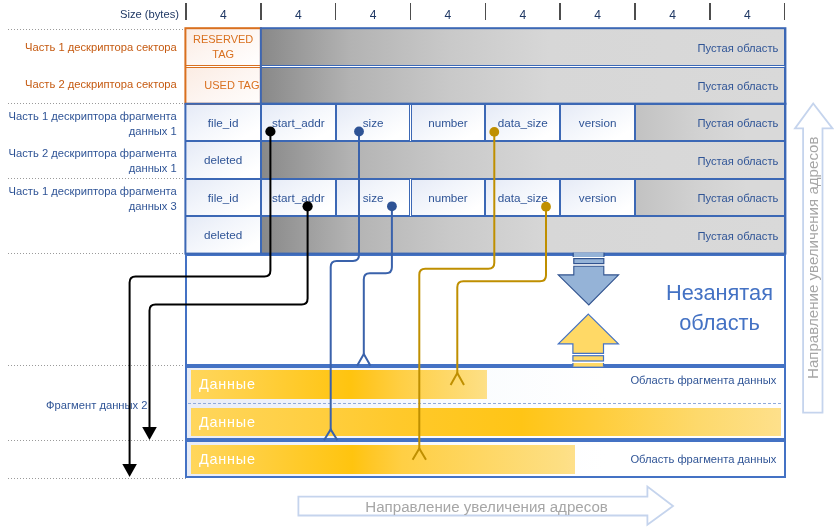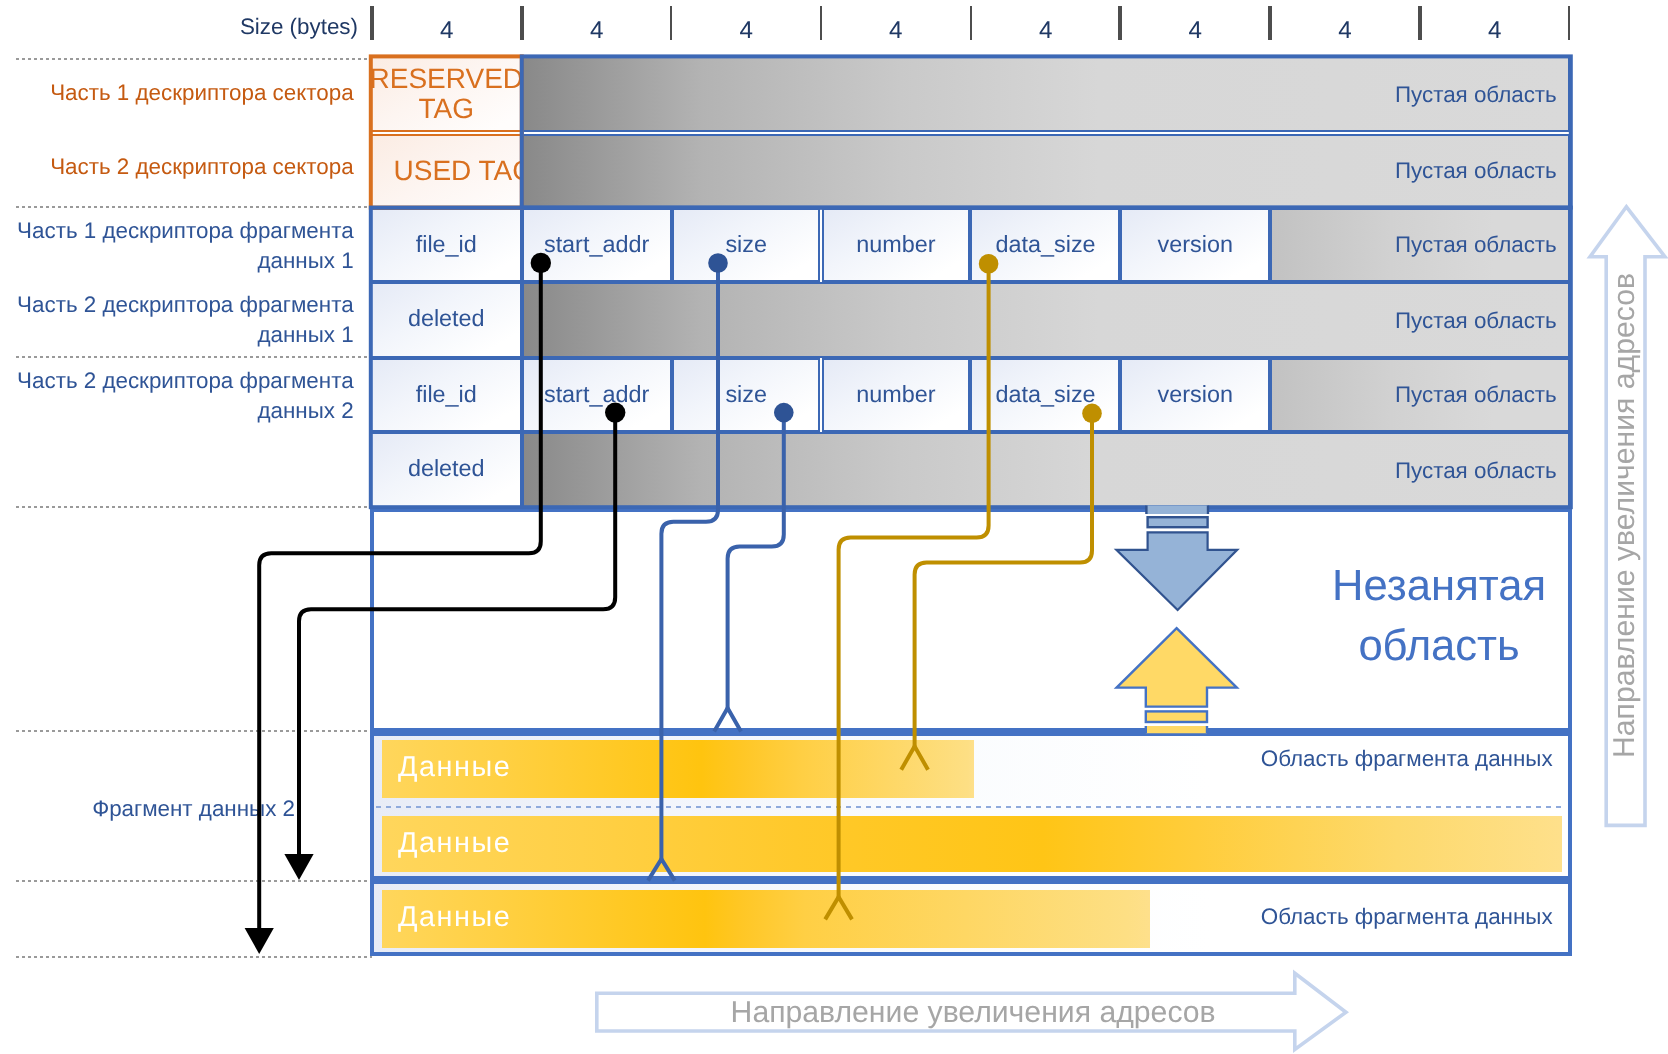--- a/index.html
+++ b/index.html
@@ -18,21 +18,21 @@
 
   .cell{position:absolute;box-sizing:border-box;
         border:1.4px solid #3c68b5;
         display:flex;align-items:center;justify-content:center;
         font-size:11.7px;color:#2f5496;
         background:linear-gradient(150deg,#e5eaf6 0%,#f2f5fb 40%,#ffffff 85%);}
   .cell-o{position:absolute;box-sizing:border-box;
         border:1.9px solid #d9701f;color:#d9701f;
         background:linear-gradient(150deg,#fbece3 0%,#fdf5f1 45%,#fffdfc 90%);
         display:flex;align-items:center;justify-content:center;
-        flex-direction:column;line-height:15.1px;font-size:14px;}
+        flex-direction:column;line-height:15.1px;font-size:11px;}
   .grey{position:absolute;box-sizing:border-box;border:1.4px solid #3c68b5;
         background:linear-gradient(to right,#898989 0%,#b3b3b3 17%,#c9c9c9 36%,#d7d7d7 55%,#d9d9d9 100%);
         display:flex;align-items:center;justify-content:flex-end;
         font-size:11.2px;color:#2f5496;padding-right:6px;padding-top:1.5px;}
   .grey-short{background:linear-gradient(to right,#c2c2c2 0%,#d1d1d1 40%,#d9d9d9 75%,#d9d9d9 100%);}
   .dashsep{position:absolute;height:1px;
         background-image:repeating-linear-gradient(to right,#9a9a9a 0px,#9a9a9a 1.5px,rgba(255,255,255,0) 1.5px,rgba(255,255,255,0) 3px);}
 
   .bigbox{position:absolute;box-sizing:border-box;border:2px solid #4472c4;
         background:#ffffff;}
@@ -74,21 +74,21 @@
   <div class="sizenum" style="left:410.5px;top:7.9px;width:74.85px;">4</div>
   <div class="sizenum" style="left:485.4px;top:7.9px;width:74.85px;">4</div>
   <div class="sizenum" style="left:560.2px;top:7.9px;width:74.85px;">4</div>
   <div class="sizenum" style="left:635.1px;top:7.9px;width:74.85px;">4</div>
   <div class="sizenum" style="left:709.9px;top:7.9px;width:74.85px;">4</div>
 
   <div class="rowlabel lbl-o" style="left:6px;top:39.7px;width:170.8px;">Часть 1 дескриптора сектора</div>
   <div class="rowlabel lbl-o" style="left:6px;top:76.5px;width:170.8px;">Часть 2 дескриптора сектора</div>
   <div class="rowlabel lbl-b" style="left:6px;top:108.6px;width:170.8px;text-align:right;">Часть 1 дескриптора фрагмента данных 1</div>
   <div class="rowlabel lbl-b" style="left:6px;top:146.2px;width:170.8px;">Часть 2 дескриптора фрагмента данных 1</div>
-  <div class="rowlabel lbl-b" style="left:6px;top:184.2px;width:170.8px;">Часть 2 дескриптора фрагмента данных 2</div>
+  <div class="rowlabel lbl-b" style="left:6px;top:184.2px;width:170.8px;">Часть 1 дескриптора фрагмента данных 3</div>
   <div class="rowlabel lbl-b" style="left:11.4px;top:397.5px;width:170.8px;text-align:center;">Фрагмент данных 2</div>
 
   <div class="dashsep" style="left:8px;top:29.2px;width:178px;"></div>
   <div class="dashsep" style="left:8px;top:103.4px;width:178px;"></div>
   <div class="dashsep" style="left:8px;top:178.2px;width:178px;"></div>
   <div class="dashsep" style="left:8px;top:253.2px;width:178px;"></div>
   <div class="dashsep" style="left:8px;top:365.4px;width:178px;"></div>
   <div class="dashsep" style="left:8px;top:439.9px;width:178px;"></div>
   <div class="dashsep" style="left:8px;top:477.9px;width:178px;"></div>
 

